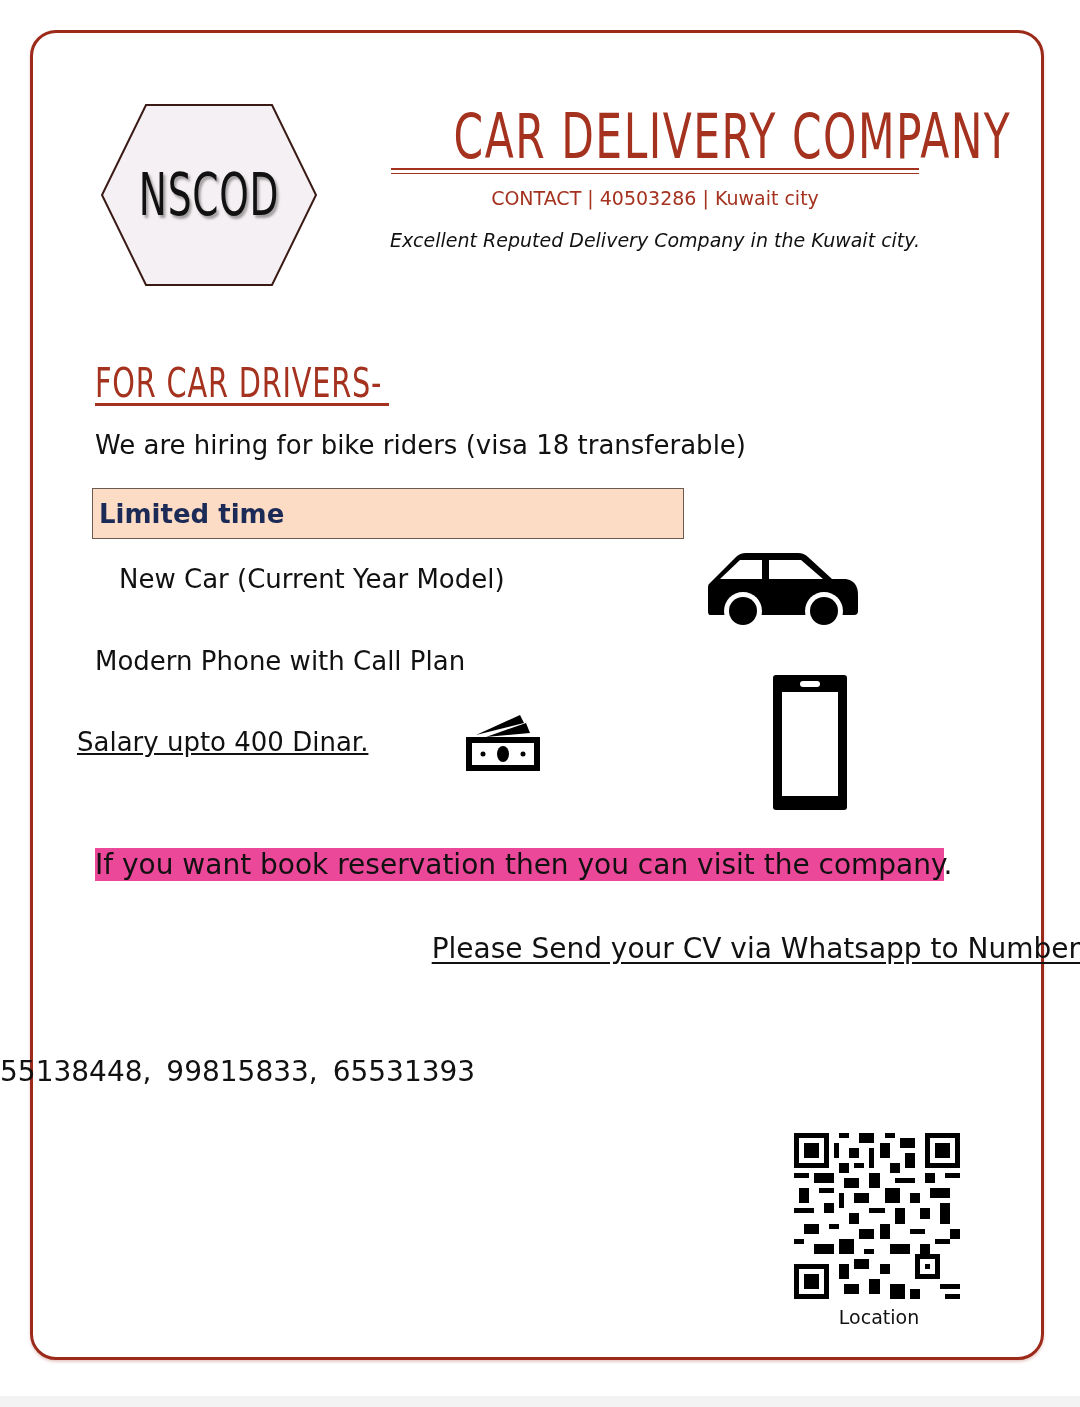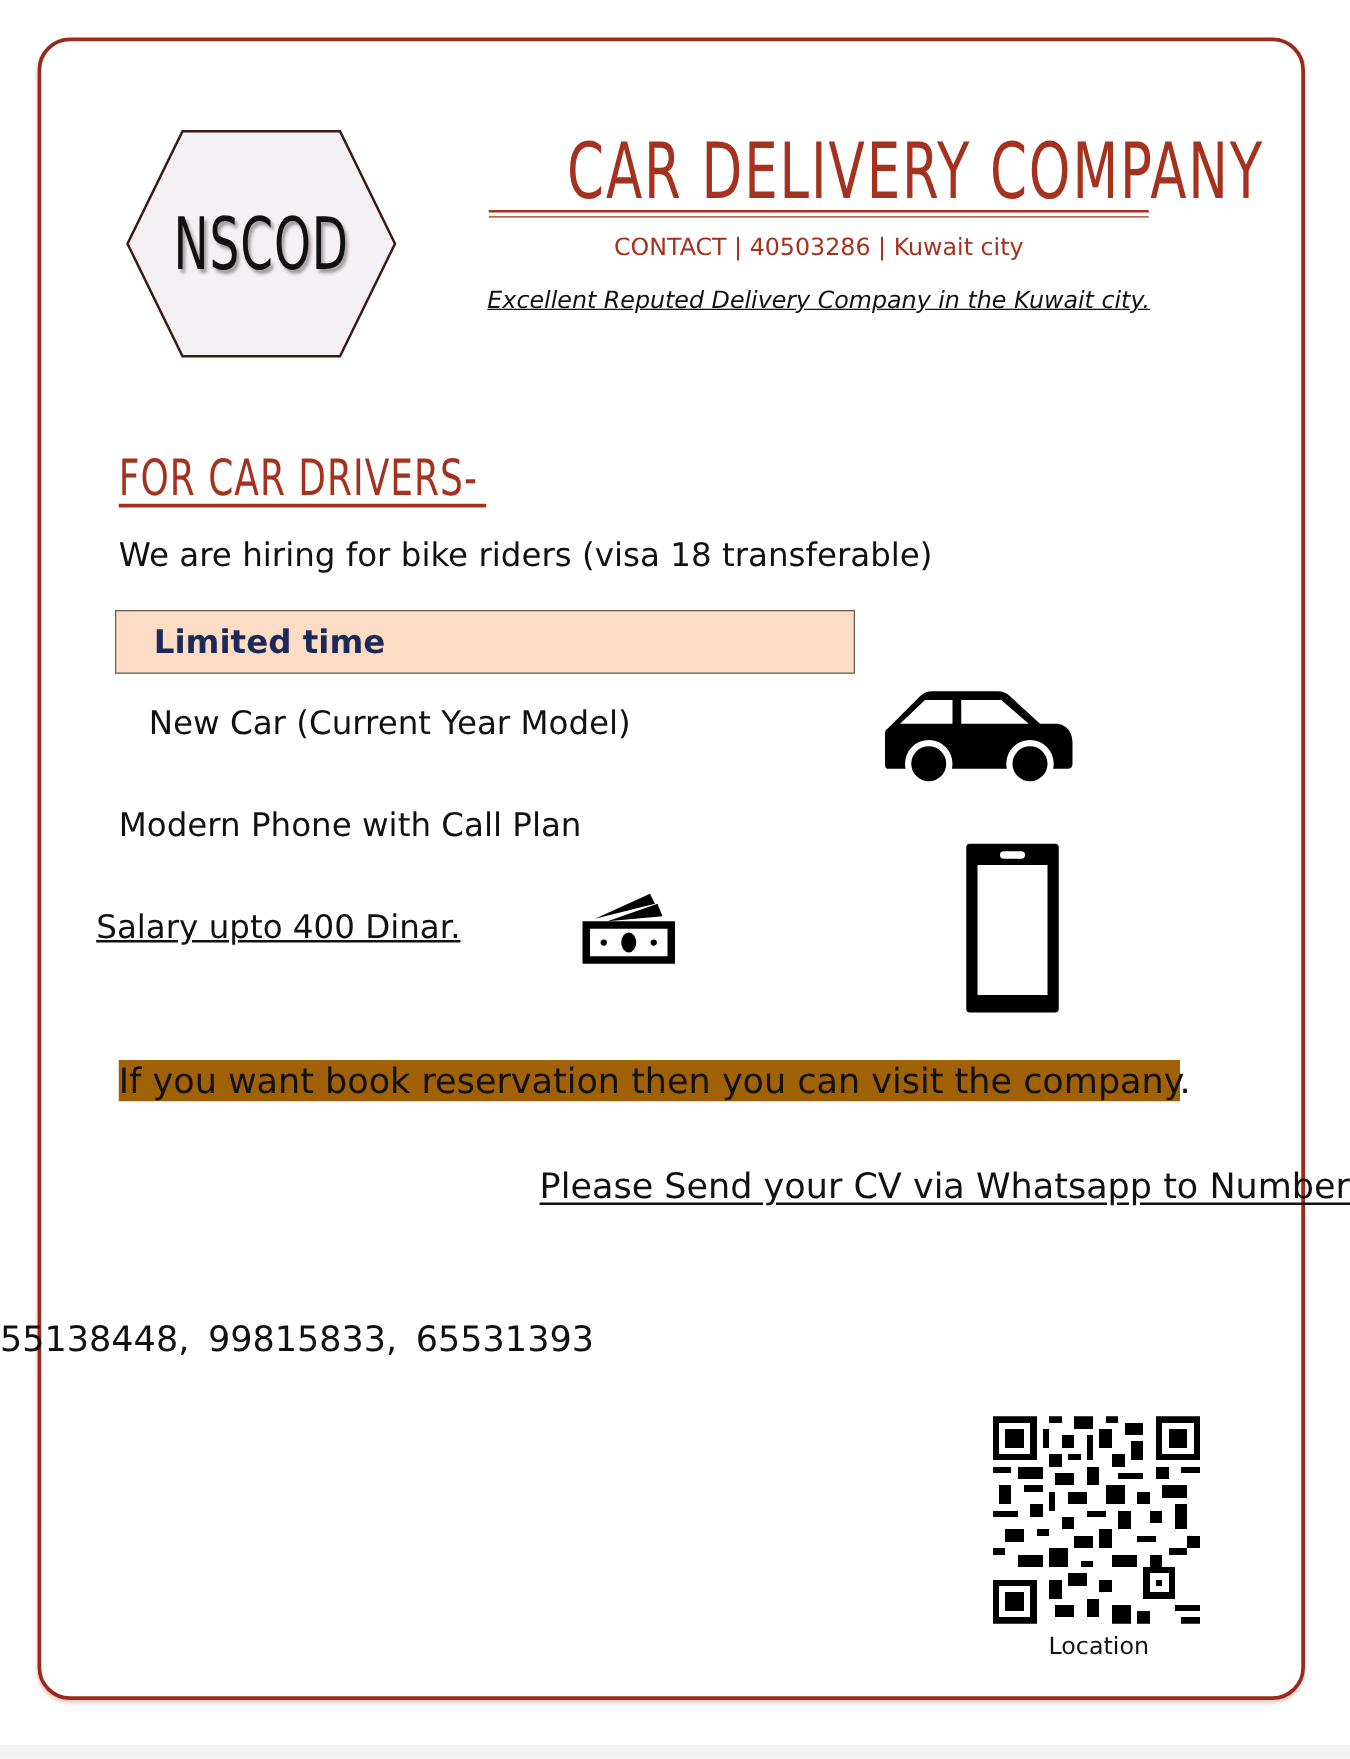--- a/index.html
+++ b/index.html
@@ -25,45 +25,45 @@
   }
   .title {
     left: 390px; top: 102px; width: 530px; text-align: center;
     font-family: "Liberation Sans Narrow", "DejaVu Sans Condensed", "Liberation Sans", sans-serif;
     font-size: 62px; color: #a4321f; letter-spacing: 2px; line-height: 70px;
     transform: scaleX(0.76); transform-origin: center;
     white-space: nowrap;
   }
   .title-rule { left: 391px; width: 528px; height: 2px; background: #a4321f; }
   .contact { left: 390px; top: 187px; width: 530px; text-align: center; font-size: 19px; color: #a4321f; }
-  .tagline { left: 370px; top: 229px; width: 570px; text-align: center; font-size: 19px; font-style: italic; color: #111; text-decoration: underline; }
+  .tagline { left: 370px; top: 229px; width: 570px; text-align: center; font-size: 19px; font-style: italic; color: #111; }
   .section-title {
     left: 95px; top: 360px;
     font-family: "Liberation Sans Narrow", "DejaVu Sans Condensed", "Liberation Sans", sans-serif;
     font-size: 40px; color: #a4321f; letter-spacing: 1px;
     transform: scaleX(0.8); transform-origin: left center;
     white-space: nowrap;
   }
   .section-rule { left: 95px; top: 403px; width: 294px; height: 3px; background: #a4321f; }
   .body-text { font-size: 26px; color: #111; white-space: nowrap; }
   .hiring { left: 95px; top: 430px; }
   .limited-box {
     left: 92px; top: 488px; width: 592px; height: 51px; box-sizing: border-box;
     background: #fcdcc4; border: 1px solid #6b5a50;
-    display: flex; align-items: center; padding-left: 30px;
+    display: flex; align-items: center; padding-left: 6px;
     font-size: 26px; font-weight: bold; color: #1b2a56;
   }
   .line1 { left: 95px; top: 564px; margin-left: 24px; }
   .line2 { left: 95px; top: 646px; }
   .line3 { left: 77px; top: 727px; text-decoration: underline; }
   .car-icon { left: 706px; top: 551px; }
   .phone-icon { left: 772px; top: 674px; }
   .money-icon { left: 464px; top: 713px; }
   .highlight-line { left: 95px; top: 848px; font-size: 28px; white-space: nowrap; }
-  .highlight-line .hl { background: #a16207; }
+  .highlight-line .hl { background: #ec4899; }
   .cv-line { left: 0; width: 1080px; top: 932px; text-align: right; font-size: 28px; }
   .cv-line span { text-decoration: underline; text-underline-offset: 4px; }
   .phones-line { left: 0; width: 1080px; top: 1055px; text-align: left; font-size: 28px; word-spacing: 6px; }
   .qr { left: 794px; top: 1133px; }
   .qr-label { left: 794px; top: 1306px; width: 170px; text-align: center; font-size: 19px; }
 </style>
 </head>
 <body>
 
 <div class="frame"></div>

